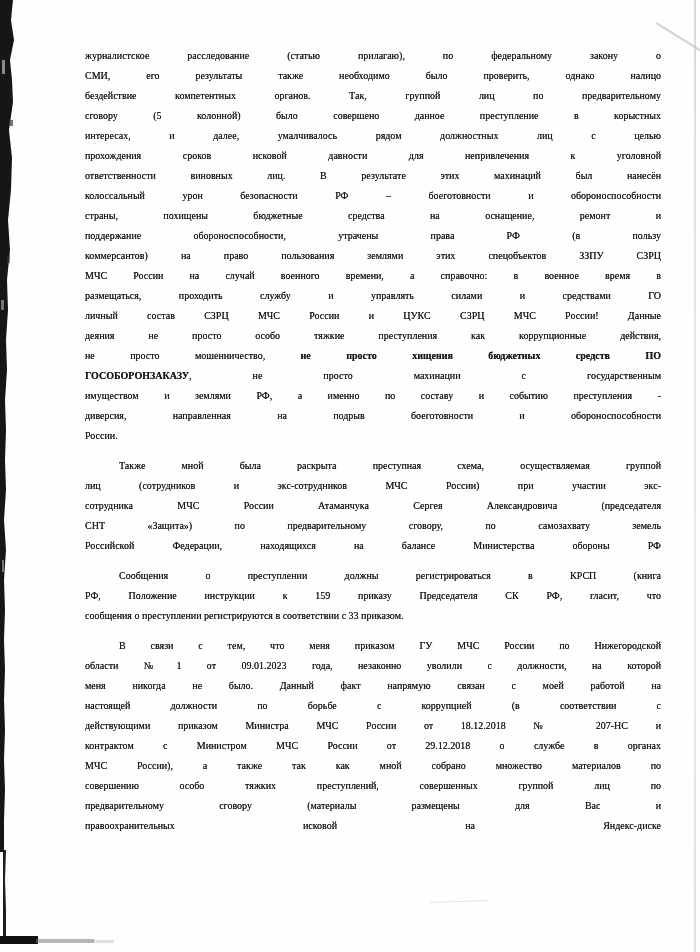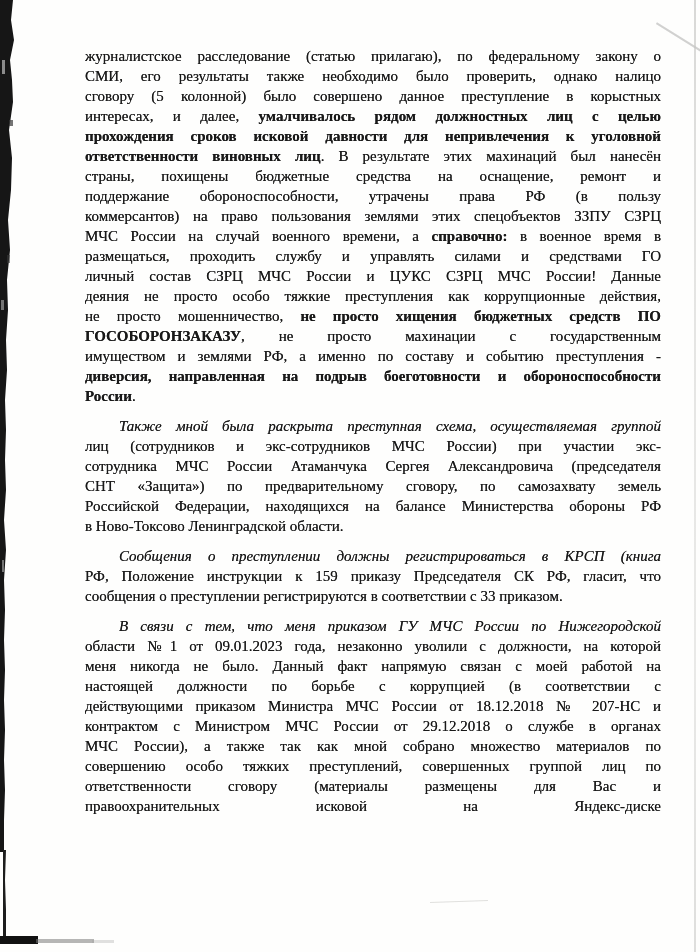--- a/index.html
+++ b/index.html
@@ -6,33 +6,33 @@
   body{
     width:700px;height:952px;position:relative;overflow:hidden;
     background:#fdfdfc;
     font-family:"Liberation Serif","DejaVu Serif",serif;
   }
   .scan-page{position:absolute;inset:0;background:#fefefd;}
   
   .doc{
     position:absolute;left:85px;top:46px;width:576px;
     color:#191919;
-    font-size:15px;line-height:20px;
+    font-size:10px;line-height:20px;
     filter:blur(0.2px);
     text-shadow:0 0 0.6px rgba(25,25,25,0.85);
   }
   .para{margin:0 0 10px 0;}
   .line{
     height:20px;line-height:20px;overflow:hidden;
     text-align:justify;text-align-last:left;
     white-space:normal;
   }
   .line.jl{text-align-last:justify;}
-  .line.ind{text-indent:34px;font-style:italic;}
-  .seg-b{font-weight:bold;margin-top:39px;}
+  .line.ind{text-indent:34px;}
+  .seg-b{font-weight:normal;margin-top:39px;}
   .seg-bi{font-weight:bold;}
   
   .edge-svg{position:absolute;left:0;top:0;}
   .right-edge-line{
     position:absolute;top:0;left:694px;width:2px;height:952px;
     background:linear-gradient(to bottom,#cfcfcd,#dededc 30%,#e4e4e2 70%,#d6d6d4);
     opacity:.8;
   }
   .scratch-top-right{
     position:absolute;left:652px;top:38px;width:60px;height:1.6px;
@@ -67,57 +67,58 @@
   <div class="right-edge-line"></div>
 
   <div class="scratch-top-right"></div>
 
   <div class="scratch-bottom"></div>
 
   <div class="doc">
       <div class="para">
         <div class="line jl"><span>журналистское расследование (статью прилагаю), по федеральному закону о</span></div>
         <div class="line jl"><span>СМИ, его результаты также необходимо было проверить, однако налицо</span></div>
+        <div class="line jl"><span>бездействие компетентных органов. Так, группой лиц по предварительному</span></div>
         <div class="line jl"><span>сговору (5 колонной) было совершено данное преступление в корыстных</span></div>
         <div class="line jl"><span>интересах, и далее, </span><span class="seg-b">умалчивалось рядом должностных лиц с целью</span></div>
         <div class="line jl"><span class="seg-b">прохождения сроков исковой давности для непривлечения к уголовной</span></div>
         <div class="line jl"><span class="seg-b">ответственности виновных лиц</span><span>. В результате этих махинаций был нанесён</span></div>
+        <div class="line jl"><span>колоссальный урон безопасности РФ – боеготовности и обороноспособности</span></div>
         <div class="line jl"><span>страны, похищены бюджетные средства на оснащение, ремонт и</span></div>
         <div class="line jl"><span>поддержание обороноспособности, утрачены права РФ (в пользу</span></div>
         <div class="line jl"><span>коммерсантов) на право пользования землями этих спецобъектов ЗЗПУ СЗРЦ</span></div>
         <div class="line jl"><span>МЧС России на случай военного времени, а </span><span class="seg-b">справочно:</span><span> в военное время в</span></div>
         <div class="line jl"><span>размещаться, проходить службу и управлять силами и средствами ГО</span></div>
         <div class="line jl"><span>личный состав СЗРЦ МЧС России и ЦУКС СЗРЦ МЧС России! Данные</span></div>
         <div class="line jl"><span>деяния не просто особо тяжкие преступления как коррупционные действия,</span></div>
         <div class="line jl"><span>не просто мошенничество, </span><span class="seg-bi">не просто хищения бюджетных средств ПО</span></div>
         <div class="line jl"><span class="seg-bi">ГОСОБОРОНЗАКАЗУ</span><span>, не просто махинации с государственным</span></div>
         <div class="line jl"><span>имуществом и землями РФ, а именно по составу и событию преступления -</span></div>
         <div class="line jl"><span class="seg-b">диверсия, направленная на подрыв боеготовности и обороноспособности</span></div>
         <div class="line"><span class="seg-b">России</span><span>.</span></div>
       </div>
       <div class="para">
         <div class="line jl ind"><span>Также мной была раскрыта преступная схема, осуществляемая группой</span></div>
         <div class="line jl"><span>лиц (сотрудников и экс-сотрудников МЧС России) при участии экс-</span></div>
         <div class="line jl"><span>сотрудника МЧС России Атаманчука Сергея Александровича (председателя</span></div>
         <div class="line jl"><span>СНТ «Защита») по предварительному сговору, по самозахвату земель</span></div>
         <div class="line jl"><span>Российской Федерации, находящихся на балансе Министерства обороны РФ</span></div>
-        <div class="line"><span>в Ново-Токсово Ленинградской области.</span></div>
       </div>
       <div class="para">
         <div class="line jl ind"><span>Сообщения о преступлении должны регистрироваться в КРСП (книга</span></div>
         <div class="line jl"><span>РФ, Положение инструкции к 159 приказу Председателя СК РФ, гласит, что</span></div>
         <div class="line"><span>сообщения о преступлении регистрируются в соответствии с 33 приказом.</span></div>
       </div>
       <div class="para">
         <div class="line jl ind"><span>В связи с тем, что меня приказом ГУ МЧС России по Нижегородской</span></div>
         <div class="line jl"><span>области №1 от 09.01.2023 года, незаконно уволили с должности, на которой</span></div>
         <div class="line jl"><span>меня никогда не было. Данный факт напрямую связан с моей работой на</span></div>
         <div class="line jl"><span>настоящей должности по борьбе с коррупцией (в соответствии с</span></div>
         <div class="line jl"><span>действующими приказом Министра МЧС России от 18.12.2018 № 207-НС и</span></div>
         <div class="line jl"><span>контрактом с Министром МЧС России от 29.12.2018 о службе в органах</span></div>
         <div class="line jl"><span>МЧС России), а также так как мной собрано множество материалов по</span></div>
         <div class="line jl"><span>совершению особо тяжких преступлений, совершенных группой лиц по</span></div>
-        <div class="line jl"><span>ответственности сговору (материалы размещены для Вас и</span></div>
+        <div class="line jl"><span>предварительному сговору (материалы размещены для Вас и</span></div>
         <div class="line jl"><span>правоохранительных исковой на Яндекс-диске</span></div>
       </div>
     </div>
 
 </div>
 
 </body></html>

